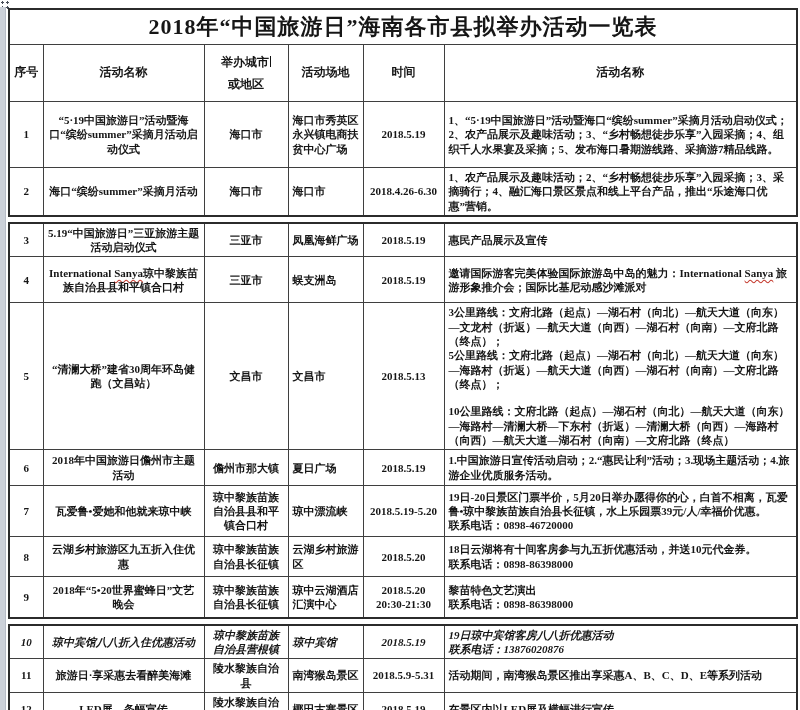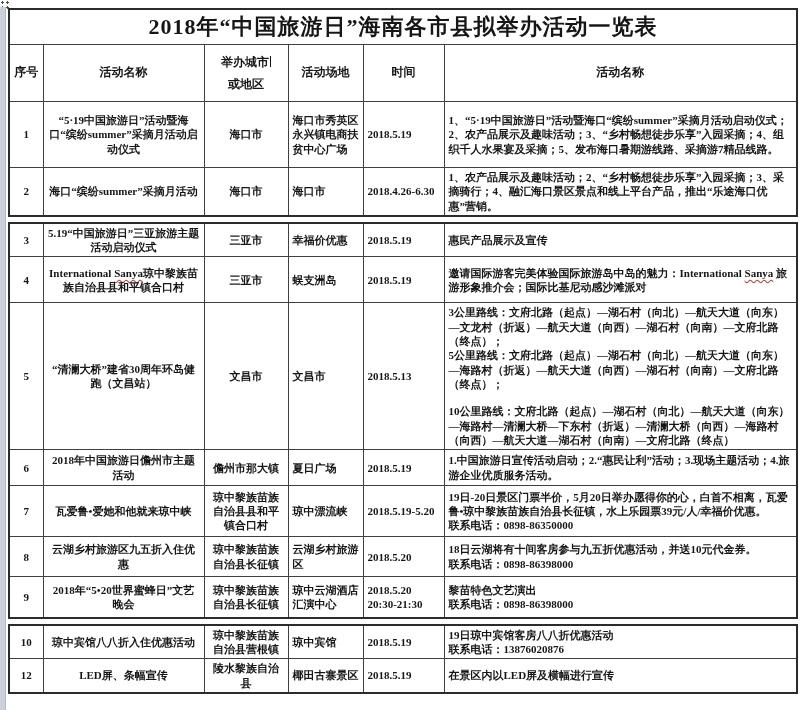--- a/index.html
+++ b/index.html
@@ -13,21 +13,21 @@
   .tbl th,.tbl td{border:1px solid #3f3f3f;padding:2px 4px;vertical-align:middle;
     font-weight:bold;font-size:11px;line-height:1.3;word-break:break-all;overflow:hidden;}
   tr.title-row th{font-size:22px;letter-spacing:1px;height:30px;text-align:center;padding:2px;}
   tr.head-row th{height:52px;text-align:center;font-size:12px;}
   .city-head-line{display:block;line-height:22px;}
   .caret{display:inline-block;width:1px;height:11px;background:#111;vertical-align:-1px;margin-left:1px;}
   td.col-index{text-align:center;}
   td.col-name{text-align:center;}
   td.col-city{text-align:center;}
   td.col-venue{text-align:left;}
-  td.col-time{white-space:nowrap;}
+  td.col-time{text-align:center;white-space:nowrap;}
   td.col-content{text-align:left;vertical-align:middle;}
   .line{min-height:5px;}
   .line.blank{height:13px;}
   .spellcheck{text-decoration:underline wavy #c43a2e;text-decoration-skip-ink:none;text-underline-offset:2px;}
 </style>
 </head>
 <body>
 
 <div class="screen">
   <div class="table-handle"></div>
@@ -95,21 +95,21 @@
           <col style="width:84px">
         <col style="width:75px">
           <col style="width:81px">
           <col style="width:353px">
       </colgroup>
       <tbody id="sec1">
           <tr style="height: 34px;">
             <td class="col-index">3</td>
             <td class="col-name">5.19“中国旅游日”三亚旅游主题活动启动仪式</td>
             <td class="col-city">三亚市</td>
-            <td class="col-venue">幸福价优惠</td>
+            <td class="col-venue">凤凰海鲜广场</td>
             <td class="col-time">
               <div class="line">2018.5.19</div>
             </td>
             <td class="col-content">
               <div class="line">惠民产品展示及宣传</div>
             </td>
           </tr>
           <tr style="height: 46px;">
             <td class="col-index">4</td>
             <td class="col-name"><span>International </span><span class="spellcheck">Sanya</span><span>琼中黎族苗族自治县县和平镇合口村</span></td>
@@ -152,21 +152,21 @@
           <tr style="height: 51px;">
             <td class="col-index">7</td>
             <td class="col-name">瓦爱鲁•爱她和他就来琼中峡</td>
             <td class="col-city">琼中黎族苗族自治县县和平镇合口村</td>
             <td class="col-venue">琼中漂流峡</td>
             <td class="col-time">
               <div class="line">2018.5.19-5.20</div>
             </td>
             <td class="col-content">
               <div class="line">19日-20日景区门票半价，5月20日举办愿得你的心，白首不相离，瓦爱鲁•琼中黎族苗族自治县长征镇，水上乐园票39元/人/幸福价优惠。</div>
-              <div class="line">联系电话：0898-86350000</div>
+              <div class="line">联系电话：0898-46720000</div>
             </td>
           </tr>
           <tr style="height: 40px;">
             <td class="col-index">8</td>
             <td class="col-name">云湖乡村旅游区九五折入住优惠</td>
             <td class="col-city">琼中黎族苗族自治县长征镇</td>
             <td class="col-venue">云湖乡村旅游区</td>
             <td class="col-time">
               <div class="line">2018.5.20</div>
             </td>
@@ -195,31 +195,43 @@
     <table class="tbl">
       <colgroup>
         <col style="width:34px">
           <col style="width:161px">
           <col style="width:84px">
         <col style="width:75px">
           <col style="width:81px">
           <col style="width:353px">
       </colgroup>
       <tbody id="sec2">
-          <tr style="height: 34px;">
+          <tr style="height: 34px; font-style: italic;">
             <td class="col-index">10</td>
             <td class="col-name">琼中宾馆八八折入住优惠活动</td>
             <td class="col-city">琼中黎族苗族自治县营根镇</td>
             <td class="col-venue">琼中宾馆</td>
             <td class="col-time">
               <div class="line">2018.5.19</div>
             </td>
             <td class="col-content">
               <div class="line">19日琼中宾馆客房八八折优惠活动</div>
               <div class="line">联系电话：13876020876</div>
+            </td>
+          </tr>
+          <tr style="height: 27px;">
+            <td class="col-index">11</td>
+            <td class="col-name">旅游日·享采惠去看醉美海滩</td>
+            <td class="col-city">陵水黎族自治县</td>
+            <td class="col-venue">南湾猴岛景区</td>
+            <td class="col-time">
+              <div class="line">2018.5.9-5.31</div>
+            </td>
+            <td class="col-content">
+              <div class="line">活动期间，南湾猴岛景区推出享采惠A、B、C、D、E等系列活动</div>
             </td>
           </tr>
           <tr style="height: 17px;">
             <td class="col-index">12</td>
             <td class="col-name">LED屏、条幅宣传</td>
             <td class="col-city">陵水黎族自治县</td>
             <td class="col-venue">椰田古寨景区</td>
             <td class="col-time">
               <div class="line">2018.5.19</div>
             </td>

